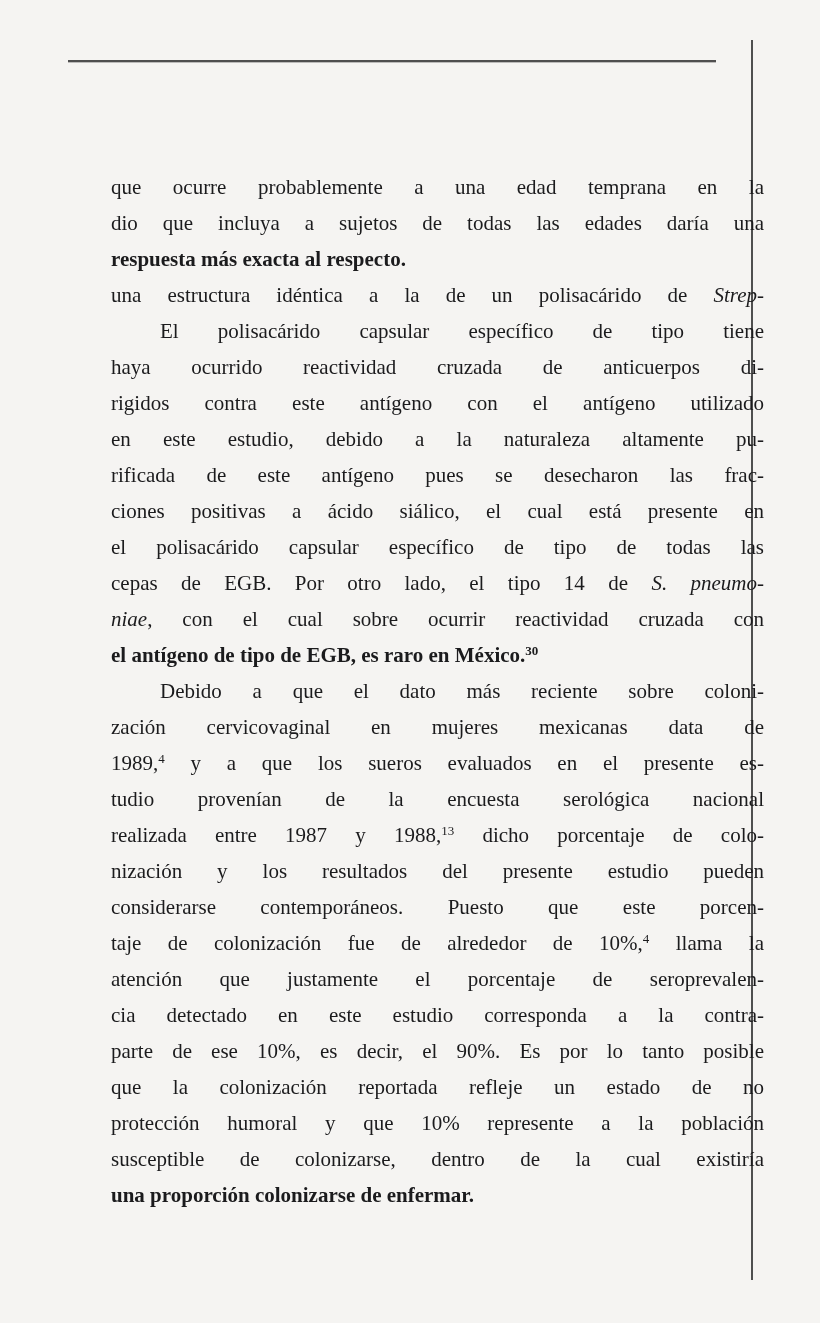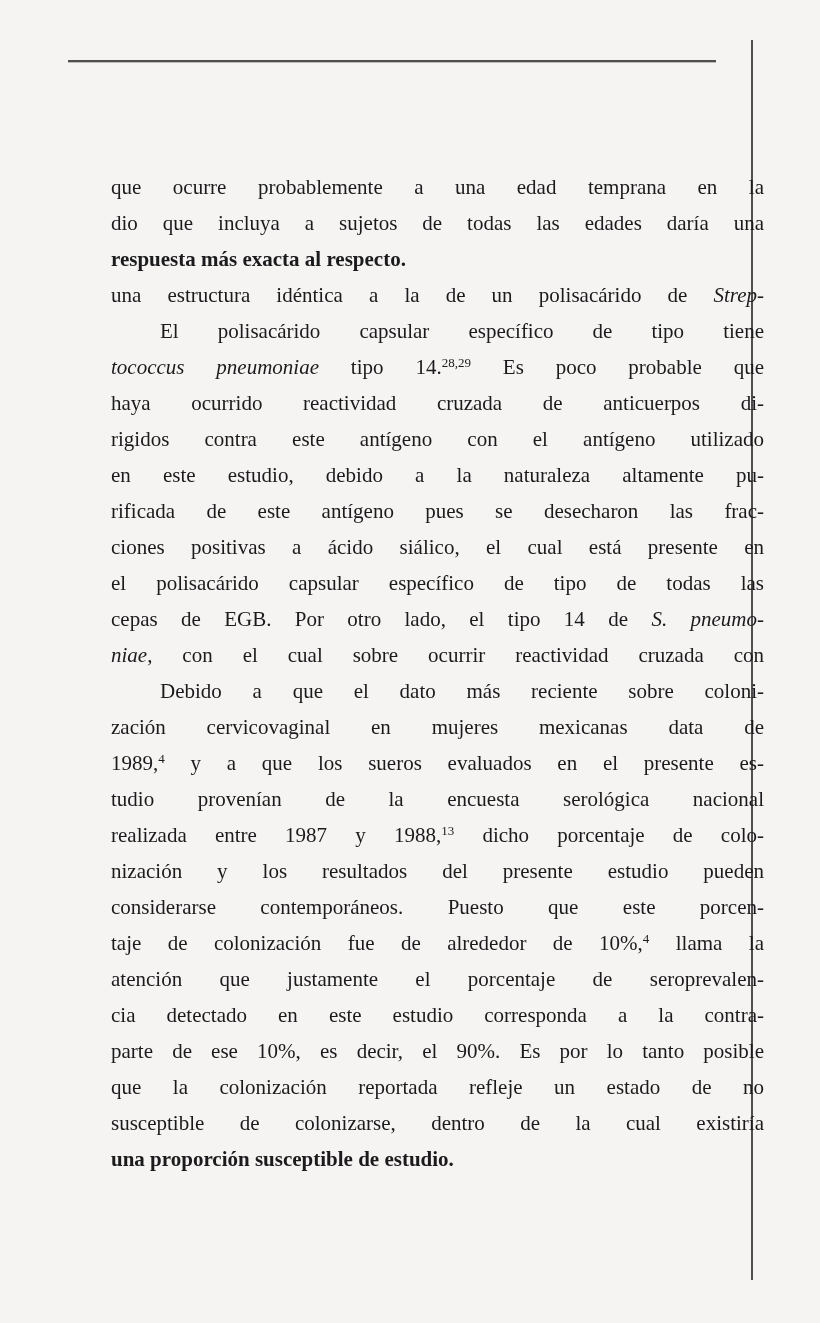--- a/index.html
+++ b/index.html
@@ -75,37 +75,38 @@
 
 <div>
   <div class="top-rule"></div>
   <div class="right-rule"></div>
   <div class="body-text">
       <div class="line"><span>que ocurre probablemente a una edad temprana en la</span></div>
       <div class="line"><span>dio que incluya a sujetos de todas las edades daría una</span></div>
       <div class="line end"><span>respuesta más exacta al respecto.</span></div>
       <div class="line"><span>una estructura idéntica a la de un polisacárido de </span><i>Strep-</i></div>
       <div class="line indent"><span>El polisacárido capsular específico de tipo tiene</span></div>
-      <div class="line"><i>tococcus pneumoniae</i><span> tipo 14.</span><sup>28,29</sup><span> Es poco probable que</span></div>
       <div class="line"><span>haya ocurrido reactividad cruzada de anticuerpos di-</span></div>
       <div class="line"><span>rigidos contra este antígeno con el antígeno utilizado</span></div>
       <div class="line"><span>en este estudio, debido a la naturaleza altamente pu-</span></div>
       <div class="line"><span>rificada de este antígeno pues se desecharon las frac-</span></div>
       <div class="line"><span>ciones positivas a ácido siálico, el cual está presente en</span></div>
       <div class="line"><span>el polisacárido capsular específico de tipo de todas las</span></div>
       <div class="line"><span>cepas de EGB. Por otro lado, el tipo 14 de </span><i>S. pneumo-</i></div>
       <div class="line"><i>niae</i><span>, con el cual sobre ocurrir reactividad cruzada con</span></div>
+      <div class="line end"><span>el antígeno de tipo de EGB, es raro en México.</span><sup>30</sup></div>
       <div class="line indent"><span>Debido a que el dato más reciente sobre coloni-</span></div>
       <div class="line"><span>zación cervicovaginal en mujeres mexicanas data de</span></div>
       <div class="line"><span>1989,</span><sup>4</sup><span> y a que los sueros evaluados en el presente es-</span></div>
       <div class="line"><span>tudio provenían de la encuesta serológica nacional</span></div>
       <div class="line"><span>realizada entre 1987 y 1988,</span><sup>13</sup><span> dicho porcentaje de colo-</span></div>
       <div class="line"><span>nización y los resultados del presente estudio pueden</span></div>
       <div class="line"><span>considerarse contemporáneos. Puesto que este porcen-</span></div>
       <div class="line"><span>taje de colonización fue de alrededor de 10%,</span><sup>4</sup><span> llama la</span></div>
       <div class="line"><span>atención que justamente el porcentaje de seroprevalen-</span></div>
       <div class="line"><span>cia detectado en este estudio corresponda a la contra-</span></div>
       <div class="line"><span>parte de ese 10%, es decir, el 90%. Es por lo tanto posible</span></div>
       <div class="line"><span>que la colonización reportada refleje un estado de no</span></div>
+      <div class="line"><span>protección humoral y que 10% represente a la población</span></div>
       <div class="line"><span>susceptible de colonizarse, dentro de la cual existiría</span></div>
-      <div class="line end"><span>una proporción susceptible de estudio.</span></div>
+      <div class="line end"><span>una proporción colonizarse de enfermar.</span></div>
     </div>
 </div>
 
 </body></html>

